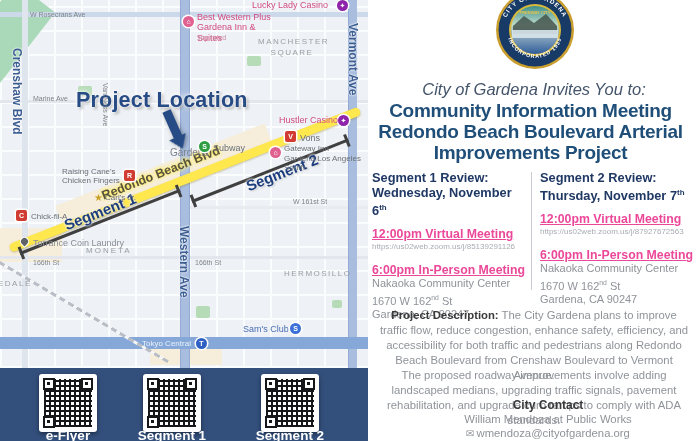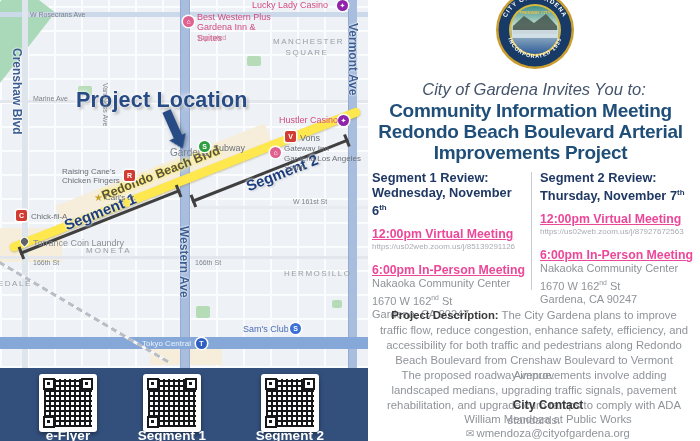--- a/index.html
+++ b/index.html
@@ -118,21 +118,21 @@
 
     <div class="maplabel tiny" style="left:30px;top:11px;">W Rosecrans Ave</div>
     <div class="maplabel tiny" style="left:33px;top:95px;">Marine Ave</div>
     <div class="maplabel tiny" style="left:33px;top:259px;">166th St</div>
     <div class="maplabel tiny" style="left:195px;top:259px;">166th St</div>
     <div class="maplabel tiny" style="left:293px;top:198px;">W 161st St</div>
     <div class="maplabel blueroadname vert" style="left:24px;top:48px;">Crenshaw Blvd</div>
     <div class="maplabel tiny vert" style="left:109px;top:83px;">Van Ness Ave</div>
     <div class="maplabel blueroadname vert" style="left:360px;top:23px;">Vermont Ave</div>
     <div class="maplabel blueroadname vert" style="left:191px;top:226px;">Western Ave</div>
-    <div class="maplabel area" style="left:258px;top:37px;width:68px;margin-left:15px;">MANCHESTER SQUARE</div>
+    <div class="maplabel area" style="left:258px;top:37px;width:68px;">MANCHESTER SQUARE</div>
     <div class="maplabel area" style="left:86px;top:246px;letter-spacing:2px;">MONETA</div>
     <div class="maplabel area" style="left:284px;top:269px;">HERMOSILLO</div>
     <div class="maplabel area" style="left:-2px;top:279px;">EDALE</div>
     <div class="maplabel" style="left:170px;top:147px;font-size:10px;color:#7d8288;">Gardena</div>
 
     <div class="ic" style="left:337px;top:0px;background:#8e24aa;"><span>✦</span></div>
     <div class="maplabel poi pink" style="left:252px;top:0px;">Lucky Lady Casino</div>
     <div class="ic" style="left:183px;top:16px;background:#e0618f;"><span>⌂</span></div>
     <div class="maplabel poi pink" style="left:197px;top:12px;width:86px;white-space:normal;line-height:1.15;">Best Western Plus Gardena Inn &amp; Suites</div>
     <div class="maplabel tiny" style="left:197px;top:34px;color:#cc8aa0;">Top rated</div>

